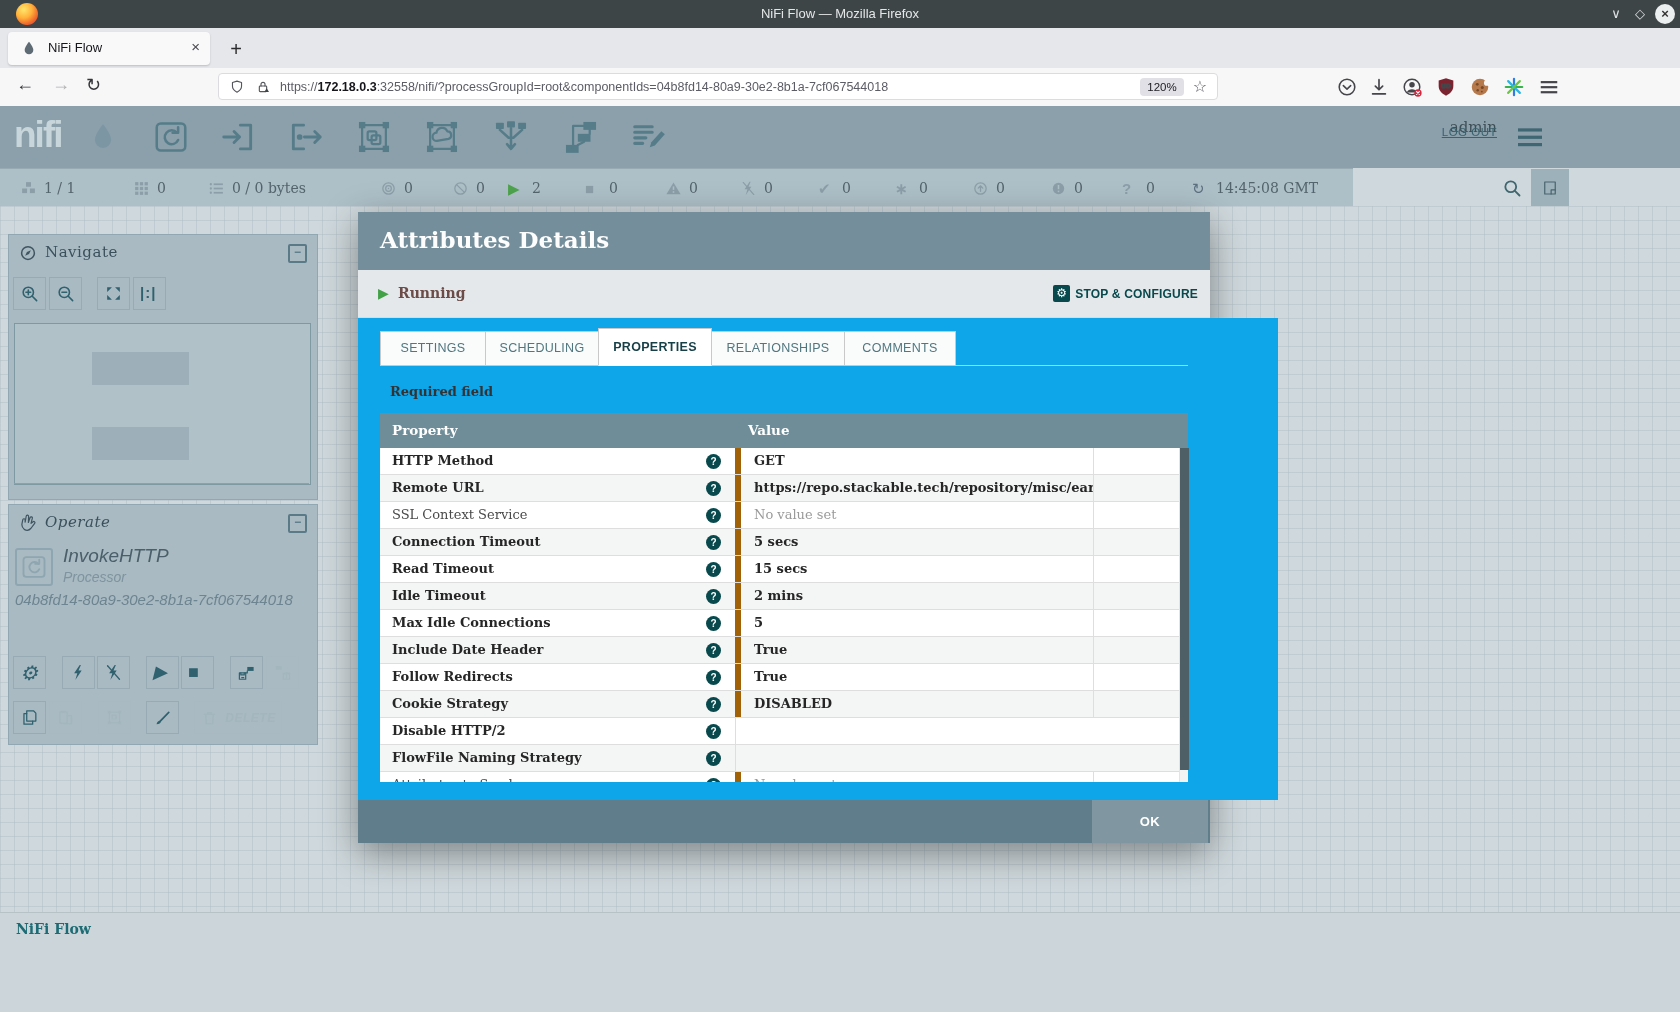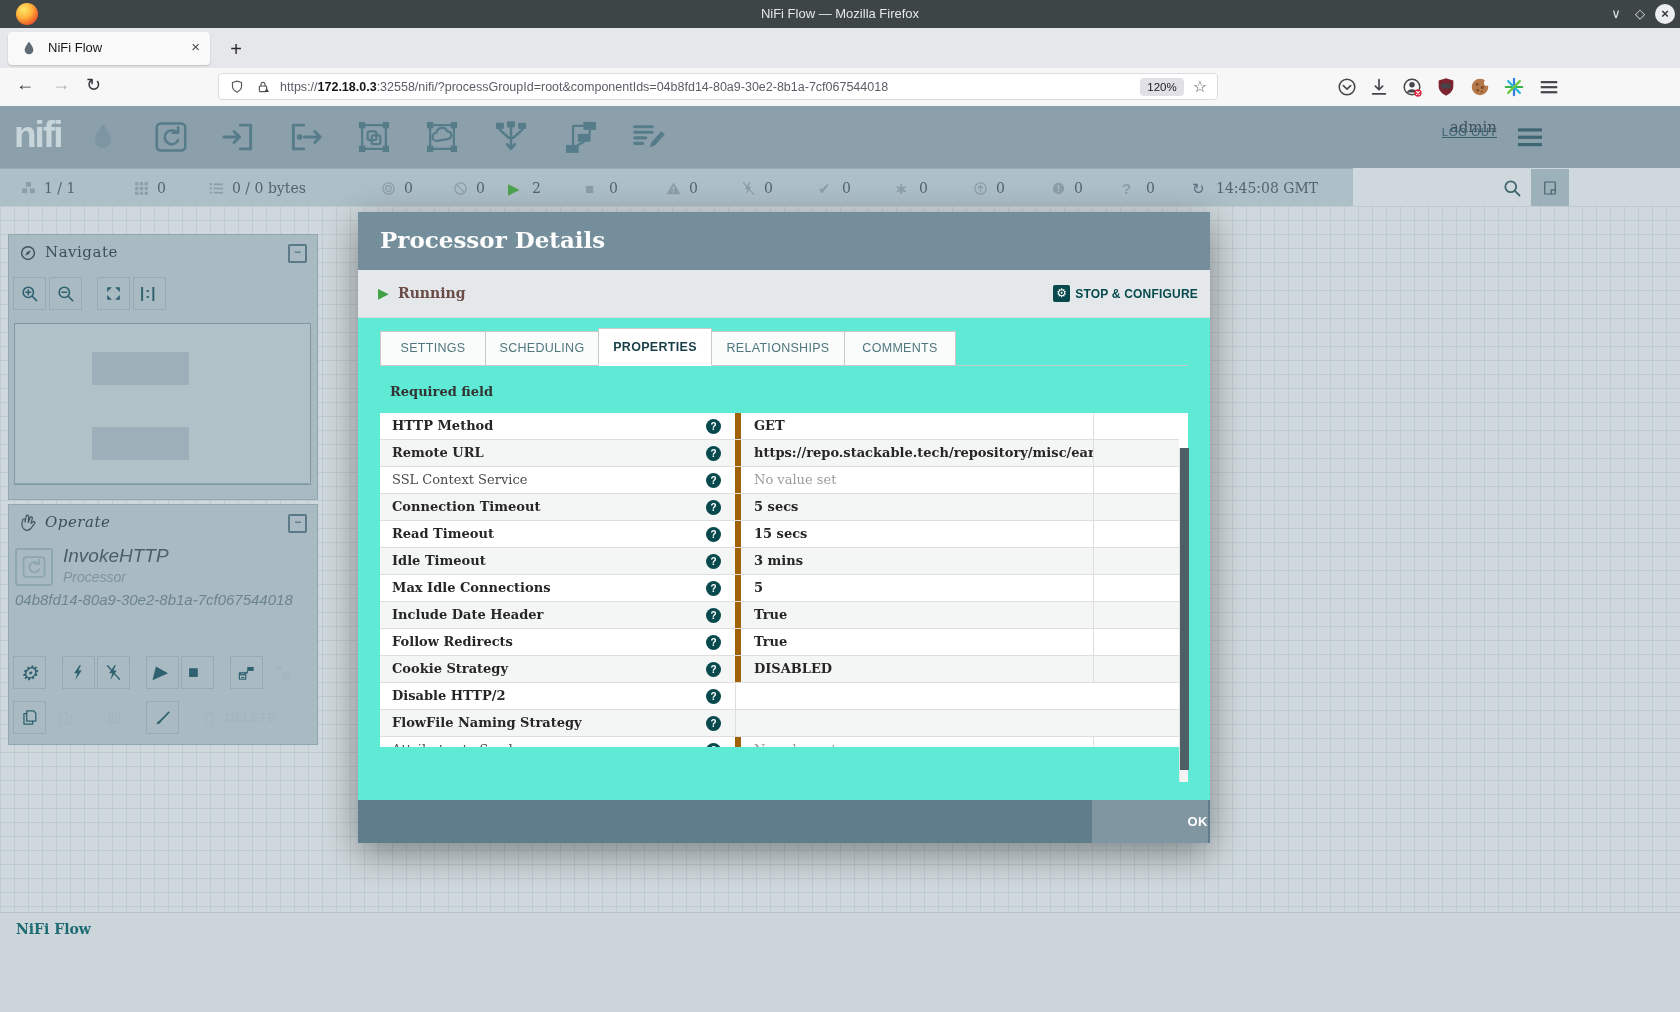--- a/index.html
+++ b/index.html
@@ -101,21 +101,21 @@
   #dlg-title{position:absolute;left:22px;top:14px;font-family:"DejaVu Serif",serif;font-weight:bold;
              font-size:23px;color:#fdfdfd;}
   #dlg-status{position:absolute;top:58px;left:0;width:852px;height:48px;background:#e4e8ea;border-bottom:1px solid #d8dcde;box-sizing:border-box;}
   #run-ic{position:absolute;left:20px;top:15px;font-size:14px;color:#41a145;}
   #run-label{position:absolute;left:40px;top:15px;font-family:"DejaVu Serif",serif;font-weight:bold;
              font-size:14px;color:#6b4c49;}
   #stopcfg{position:absolute;right:12px;top:15px;display:flex;align-items:center;gap:5px;}
   #scfg-icbox{width:17px;height:17px;background:#07494d;border-radius:2px;color:#fff;font-size:12px;
               text-align:center;line-height:16px;}
   #scfg-label{font-size:12px;font-weight:bold;color:#07494d;letter-spacing:.2px;}
-  #dlg-body{position:absolute;top:106px;left:0;width:852px;height:482px;background:#5eead4;}
+  #dlg-body{position:absolute;top:106px;left:0;width:920px;height:482px;background:#0ea5e9;}
   #dtabs{position:absolute;left:22px;top:10px;width:808px;height:38px;display:flex;border-bottom:1px solid #c9c9c9;box-sizing:border-box;}
   .dtab{box-sizing:border-box;text-align:center;font-size:12.5px;letter-spacing:.3px;
         border:1px solid #c9c9c9;margin-right:-1px;background:#fafbfb;color:#50777f;
         margin-top:3px;height:35px;line-height:33px;}
   .dtab.active{margin-top:0;height:38px;line-height:36px;background:#fff;border-bottom:1px solid #fff;
                color:#173f47;font-weight:bold;position:relative;z-index:2;}
   #req-note{position:absolute;left:32px;top:66px;font-family:"DejaVu Serif",serif;font-weight:bold;
             font-size:13px;color:#333;}
   #ptable{position:absolute;left:22px;top:95px;width:808px;}
   #thead{position:relative;height:35px;background:#6f8d99;color:#fff;font-family:"DejaVu Serif",serif;
@@ -132,21 +132,21 @@
         color:#fff;font-size:10px;font-weight:bold;text-align:center;line-height:15px;}
   .vcell{width:358px;flex:none;border-left:6px solid #a16207;padding-left:13px;line-height:26px;
          font-family:"DejaVu Serif",serif;font-weight:bold;font-size:13px;color:#262626;
          white-space:nowrap;overflow:hidden;box-sizing:border-box;}
   .vcell.empty{color:#9a9a9a;font-weight:normal;}
   .fcell{flex:1;border-left:1px solid #dedede;}
   #vscroll{position:absolute;right:0;top:35px;width:9px;height:334px;background:#f3f3f3;border-left:1px solid #e4e4e4;box-sizing:border-box;}
   #vthumb{position:absolute;left:0;top:0;width:9px;height:322px;background:#4f5f66;}
   #dlg-foot{position:absolute;bottom:0;left:0;width:852px;height:43px;background:#5f7d8a;}
   #ok-btn{position:absolute;right:2px;top:0;width:116px;height:43px;background:#8097a2;color:#fff;
-          font-weight:bold;font-size:13px;letter-spacing:.5px;text-align:right;line-height:43px;}
+          font-weight:bold;font-size:13px;letter-spacing:.5px;text-align:center;line-height:43px;}
 </style>
 </head>
 <body>
 
 <div id="titlebar">
   <div id="ff-logo"></div>
   <div id="win-title">NiFi Flow — Mozilla Firefox</div>
   <span class="wc" style="right:54px">∨</span>
   <span class="wc" style="right:30px">◇</span>
   <span class="wc close" style="right:5px">×</span>
@@ -627,40 +627,44 @@
       </div>
   </div>
 </div>
 
 <div id="breadcrumb-bar">
   <span id="breadcrumb-text">NiFi Flow</span>
 </div>
 
 <div id="dialog">
   <div id="dlg-head">
-    <span id="dlg-title">Processor Details</span>
+    <span id="dlg-title">Attributes Details</span>
   </div>
   <div id="dlg-status">
     <span id="run-ic">▶</span>
     <span id="run-label">Running</span>
     <div id="stopcfg">
       <span id="scfg-icbox">⚙</span>
       <span id="scfg-label">STOP &amp; CONFIGURE</span>
     </div>
   </div>
   <div id="dlg-body">
     <div id="dtabs">
         <div class="dtab " style="width:106px">SETTINGS</div>
         <div class="dtab " style="width:114px">SCHEDULING</div>
         <div class="dtab active" style="width:114px">PROPERTIES</div>
         <div class="dtab " style="width:134px">RELATIONSHIPS</div>
         <div class="dtab " style="width:112px">COMMENTS</div>
       </div>
     <span id="req-note">Required field</span>
     <div id="ptable">
+      <div id="thead">
+        <span id="th-prop">Property</span>
+        <span id="th-val">Value</span>
+      </div>
       <div id="tbody">
           <div class="trow ">
             <div class="tcell pcell">
               <span class="pname ">HTTP Method</span>
               <span class="help">?</span>
             </div>
             <div class="tcell vcell ">GET</div>
             <div class="tcell fcell"></div>
           </div>
           <div class="trow alt">
@@ -693,21 +697,21 @@
               <span class="help">?</span>
             </div>
             <div class="tcell vcell ">15 secs</div>
             <div class="tcell fcell"></div>
           </div>
           <div class="trow alt">
             <div class="tcell pcell">
               <span class="pname ">Idle Timeout</span>
               <span class="help">?</span>
             </div>
-            <div class="tcell vcell ">3 mins</div>
+            <div class="tcell vcell ">2 mins</div>
             <div class="tcell fcell"></div>
           </div>
           <div class="trow ">
             <div class="tcell pcell">
               <span class="pname ">Max Idle Connections</span>
               <span class="help">?</span>
             </div>
             <div class="tcell vcell ">5</div>
             <div class="tcell fcell"></div>
           </div>

